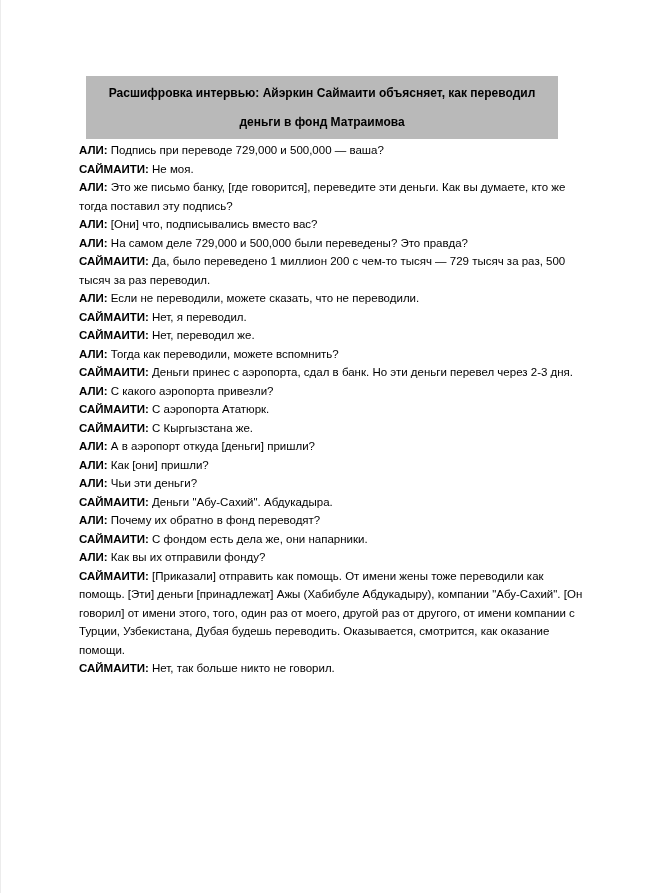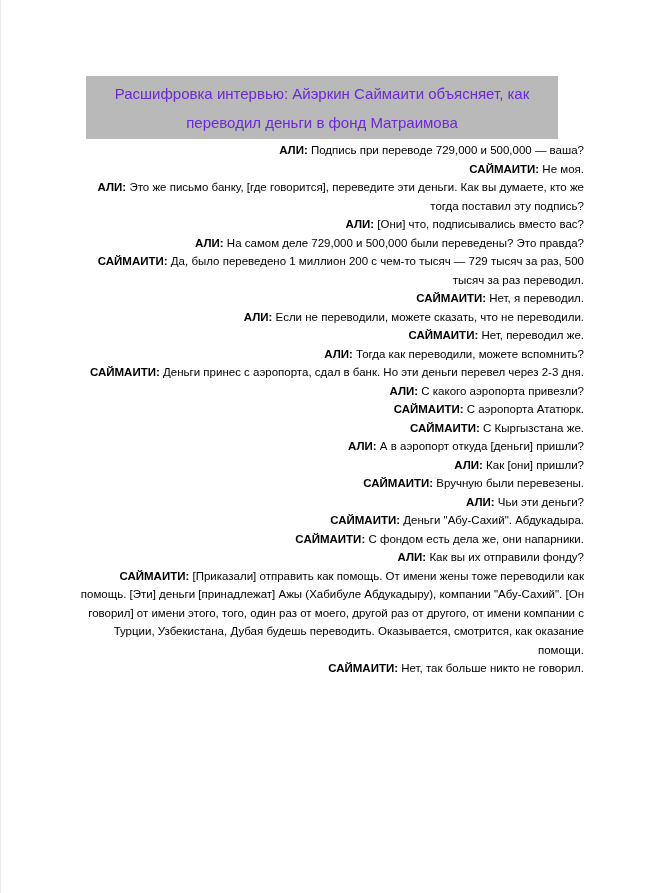--- a/index.html
+++ b/index.html
@@ -25,63 +25,63 @@
     height: 63px;
     box-sizing: border-box;
     padding: 0 8px;
     display: flex;
     align-items: center;
     justify-content: center;
     text-align: center;
   }
   .title {
     margin: 0;
-    font-size: 15px;
+    font-size: 12px;
     line-height: 29px;
-    font-weight: normal;
-    color: #6d28d9;
+    font-weight: bold;
+    color: #000000;
   }
   .dialogue {
     position: absolute;
     left: 78px;
     top: 141px;
     width: 505px;
     font-size: 11.5px;
     line-height: 18.5px;
     color: #000000;
-    text-align: right;
+    text-align: left;
   }
   .turn { margin: 0; }
   .speaker { font-weight: bold; }
 </style>
 </head>
 <body>
 
 <div class="page">
   <div class="title-box" style="background: rgb(185, 185, 185);">
     <h1 class="title">Расшифровка интервью: Айэркин Саймаити объясняет, как переводил деньги в фонд Матраимова</h1>
   </div>
   <div class="dialogue" id="dialogue" style="color: rgb(0, 0, 0);">
       <p class="turn"><span class="speaker">АЛИ:</span> Подпись при переводе 729,000 и 500,000 — ваша?</p>
       <p class="turn"><span class="speaker">САЙМАИТИ:</span> Не моя.</p>
       <p class="turn"><span class="speaker">АЛИ:</span> Это же письмо банку, [где говорится], переведите эти деньги. Как вы думаете, кто же тогда поставил эту подпись?</p>
       <p class="turn"><span class="speaker">АЛИ:</span> [Они] что, подписывались вместо вас?</p>
       <p class="turn"><span class="speaker">АЛИ:</span> На самом деле 729,000 и 500,000 были переведены? Это правда?</p>
       <p class="turn"><span class="speaker">САЙМАИТИ:</span> Да, было переведено 1 миллион 200 с чем-то тысяч — 729 тысяч за раз, 500 тысяч за раз переводил.</p>
+      <p class="turn"><span class="speaker">АЛИ:</span> Если не переводили, можете сказать, что не переводили.</p>
       <p class="turn"><span class="speaker">САЙМАИТИ:</span> Нет, я переводил.</p>
-      <p class="turn"><span class="speaker">АЛИ:</span> Если не переводили, можете сказать, что не переводили.</p>
       <p class="turn"><span class="speaker">САЙМАИТИ:</span> Нет, переводил же.</p>
       <p class="turn"><span class="speaker">АЛИ:</span> Тогда как переводили, можете вспомнить?</p>
       <p class="turn"><span class="speaker">САЙМАИТИ:</span> Деньги принес с аэропорта, сдал в банк. Но эти деньги перевел через 2-3 дня.</p>
       <p class="turn"><span class="speaker">АЛИ:</span> С какого аэропорта привезли?</p>
       <p class="turn"><span class="speaker">САЙМАИТИ:</span> С аэропорта Ататюрк.</p>
       <p class="turn"><span class="speaker">САЙМАИТИ:</span> С Кыргызстана же.</p>
       <p class="turn"><span class="speaker">АЛИ:</span> А в аэропорт откуда [деньги] пришли?</p>
       <p class="turn"><span class="speaker">АЛИ:</span> Как [они] пришли?</p>
-      <p class="turn"><span class="speaker">САЙМАИТИ:</span> Вручную были перевезены.</p>
       <p class="turn"><span class="speaker">АЛИ:</span> Чьи эти деньги?</p>
       <p class="turn"><span class="speaker">САЙМАИТИ:</span> Деньги "Абу-Сахий". Абдукадыра.</p>
+      <p class="turn"><span class="speaker">АЛИ:</span> Почему их обратно в фонд переводят?</p>
       <p class="turn"><span class="speaker">САЙМАИТИ:</span> С фондом есть дела же, они напарники.</p>
       <p class="turn"><span class="speaker">АЛИ:</span> Как вы их отправили фонду?</p>
       <p class="turn"><span class="speaker">САЙМАИТИ:</span> [Приказали] отправить как помощь. От имени жены тоже переводили как помощь. [Эти] деньги [принадлежат] Ажы (Хабибуле Абдукадыру), компании "Абу-Сахий". [Он говорил] от имени этого, того, один раз от моего, другой раз от другого, от имени компании с Турции, Узбекистана, Дубая будешь переводить. Оказывается, смотрится, как оказание помощи.</p>
       <p class="turn"><span class="speaker">САЙМАИТИ:</span> Нет, так больше никто не говорил.</p>
     </div>
 </div>
 
 </body></html>

